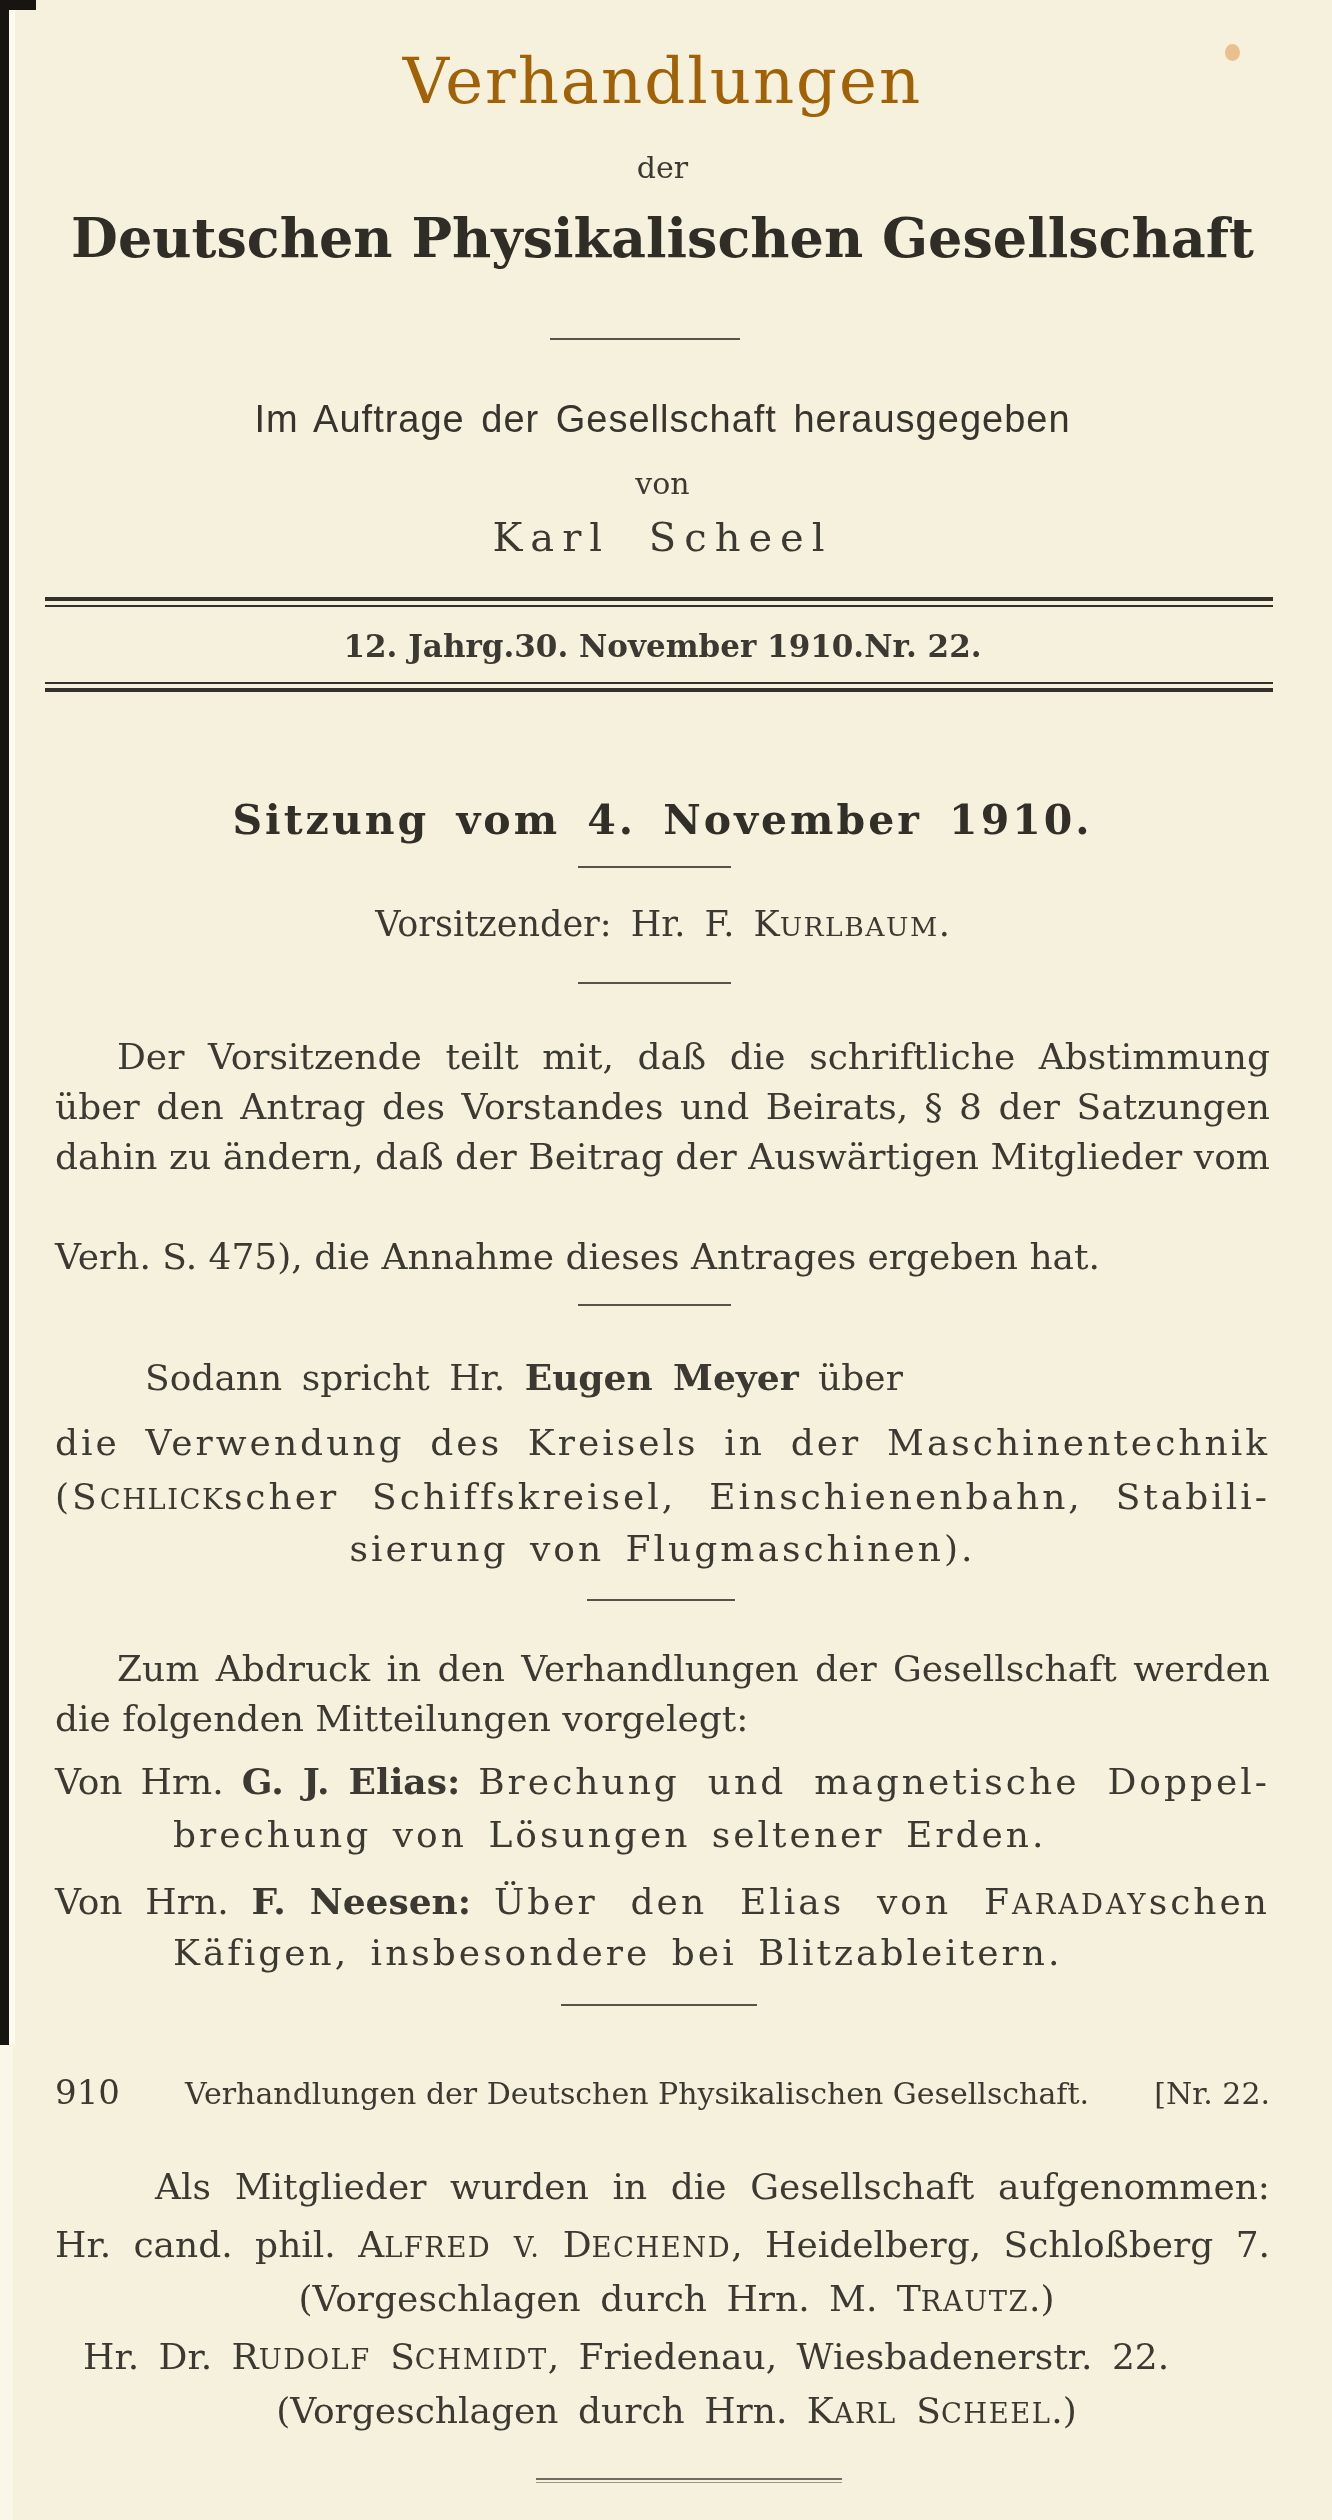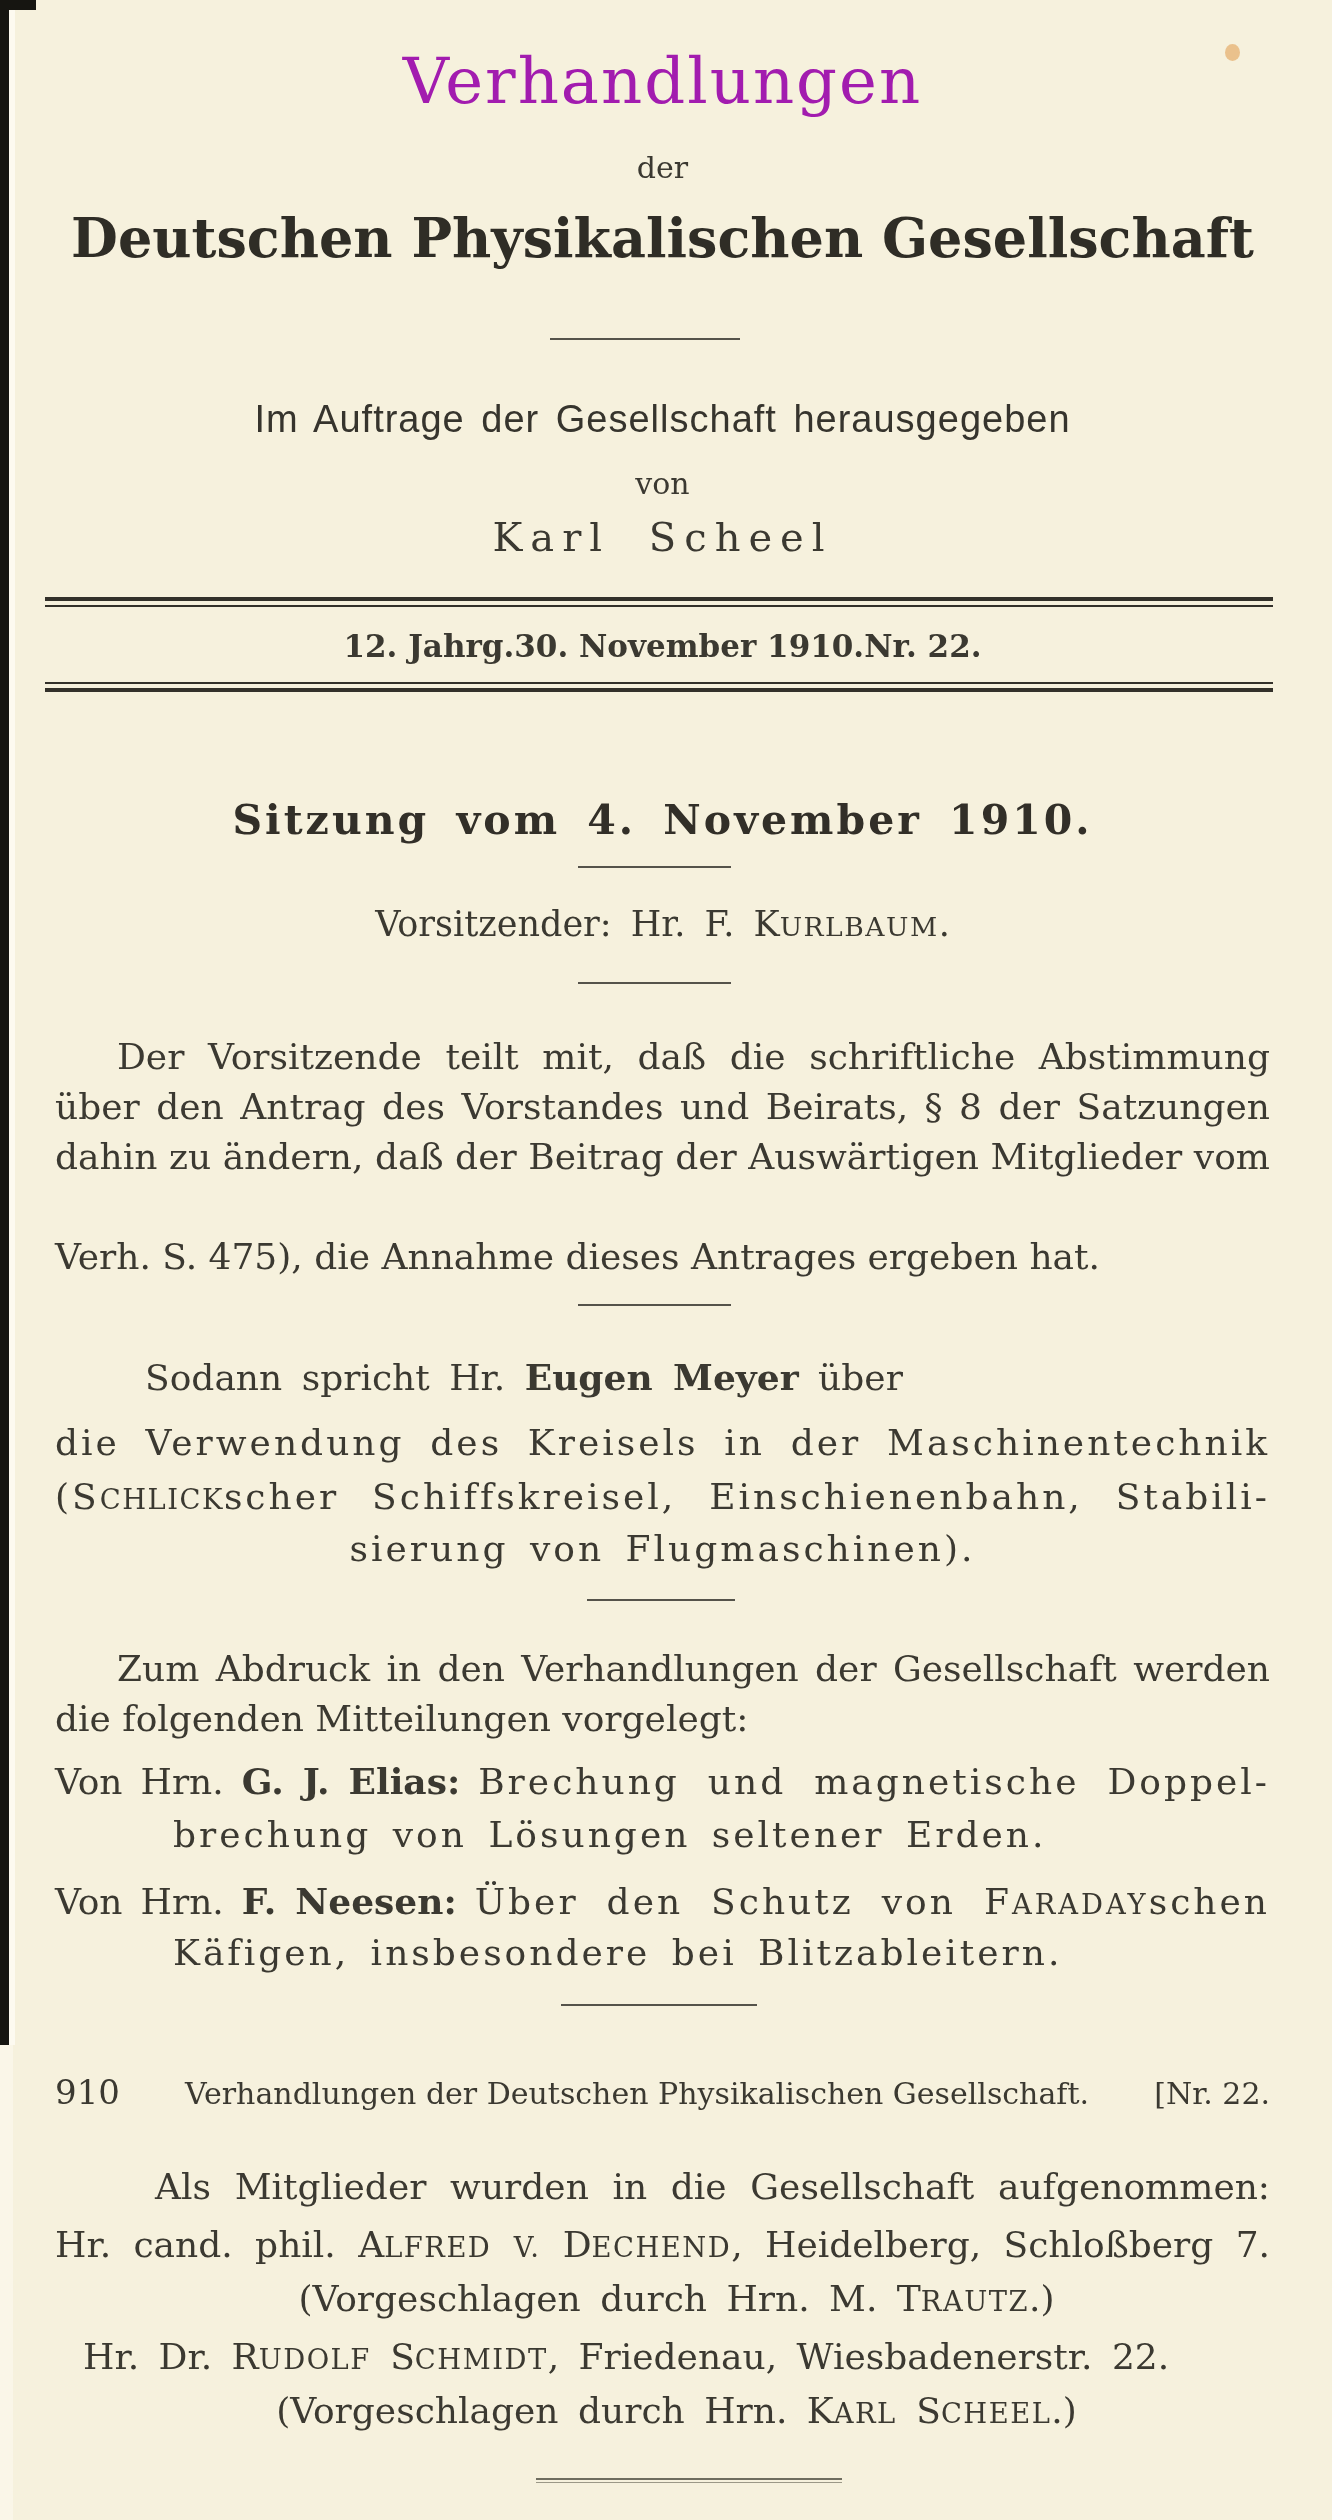--- a/index.html
+++ b/index.html
@@ -9,21 +9,21 @@
   .c{text-align:center;}
   .stretch{text-align:justify;text-align-last:justify;}
   .b{font-weight:700;}
   .sc{text-transform:uppercase;font-size:.76em;letter-spacing:1.5px;}
   .g{letter-spacing:3px;word-spacing:7px;}
   .mk{font-style:italic;font-family:"DejaVu Serif","DejaVu Sans",serif;}
   .ws8{word-spacing:8px;margin-left:28px;}
   .in62{padding-left:62px;}
   .in100{padding-left:100px;}
   .in118{padding-left:118px;}
-  .fs-title{font-size:64px;letter-spacing:2px;color:#a21caf;}
+  .fs-title{font-size:64px;letter-spacing:2px;color:#a16207;}
   .fs-der{font-size:30px;}
   .fs-soc{font-size:54px;font-weight:700;color:#2f2d26;}
   .fs-comm{font-family:"Liberation Sans","DejaVu Sans",sans-serif;font-size:38px;letter-spacing:1px;word-spacing:5px;color:#36342d;}
   .fs-ed{font-size:40px;letter-spacing:8px;word-spacing:18px;}
   .fs-mast{font-size:31px;font-weight:700;}
   .fs-head{font-size:41px;font-weight:700;letter-spacing:3px;word-spacing:10px;color:#322f28;}
   .fs-chair{font-size:35px;word-spacing:8px;}
   .fs-body{font-size:36px;}
   .fs-run{font-size:30px;}
   .fs-pageno{font-size:34px;}
@@ -91,21 +91,21 @@
   <div class="blk stretch fs-body g" style="top:1476px"><span>(S</span><span class="sc">chlick</span><span>scher Schiffskreisel, Einschienenbahn, Stabili-</span></div>
   <div class="blk c fs-body g" style="top:1528px"><span>sierung von Flugmaschinen).</span></div>
   <div class="rule rule-s4"></div>
 
   <div class="blk stretch fs-body in62" style="top:1648px"><span>Zum Abdruck in den Verhandlungen der Gesellschaft werden</span></div>
   <div class="blk fs-body" style="top:1698px"><span>die folgenden Mitteilungen vorgelegt:</span></div>
 
   <div class="blk stretch fs-body" style="top:1760px"><span>Von Hrn. </span><span class="b">G. J. Elias:</span><span> </span><span class="g">Brechung und magnetische Doppel-</span></div>
   <div class="blk fs-body in118" style="top:1814px"><span class="g">brechung von Lösungen seltener Erden.</span></div>
 
-  <div class="blk stretch fs-body" style="top:1880px"><span>Von Hrn. </span><span class="b">F. Neesen:</span><span> </span><span class="g">Über den Schutz von F</span><span class="g sc">araday</span><span class="g">schen</span></div>
+  <div class="blk stretch fs-body" style="top:1880px"><span>Von Hrn. </span><span class="b">F. Neesen:</span><span> </span><span class="g">Über den Elias von F</span><span class="g sc">araday</span><span class="g">schen</span></div>
   <div class="blk fs-body in118" style="top:1932px"><span class="g">Käfigen, insbesondere bei Blitzableitern.</span></div>
   <div class="rule rule-s5"></div>
 
   <div class="blk runhead fs-run" style="top:2072px">
     <span class="fs-pageno">910</span>
     <span>Verhandlungen der Deutschen Physikalischen Gesellschaft.</span>
     <span>[Nr. 22.</span>
   </div>
 
   <div class="blk stretch fs-body in100" style="top:2166px"><span>Als Mitglieder wurden in die Gesellschaft aufgenommen:</span></div>

